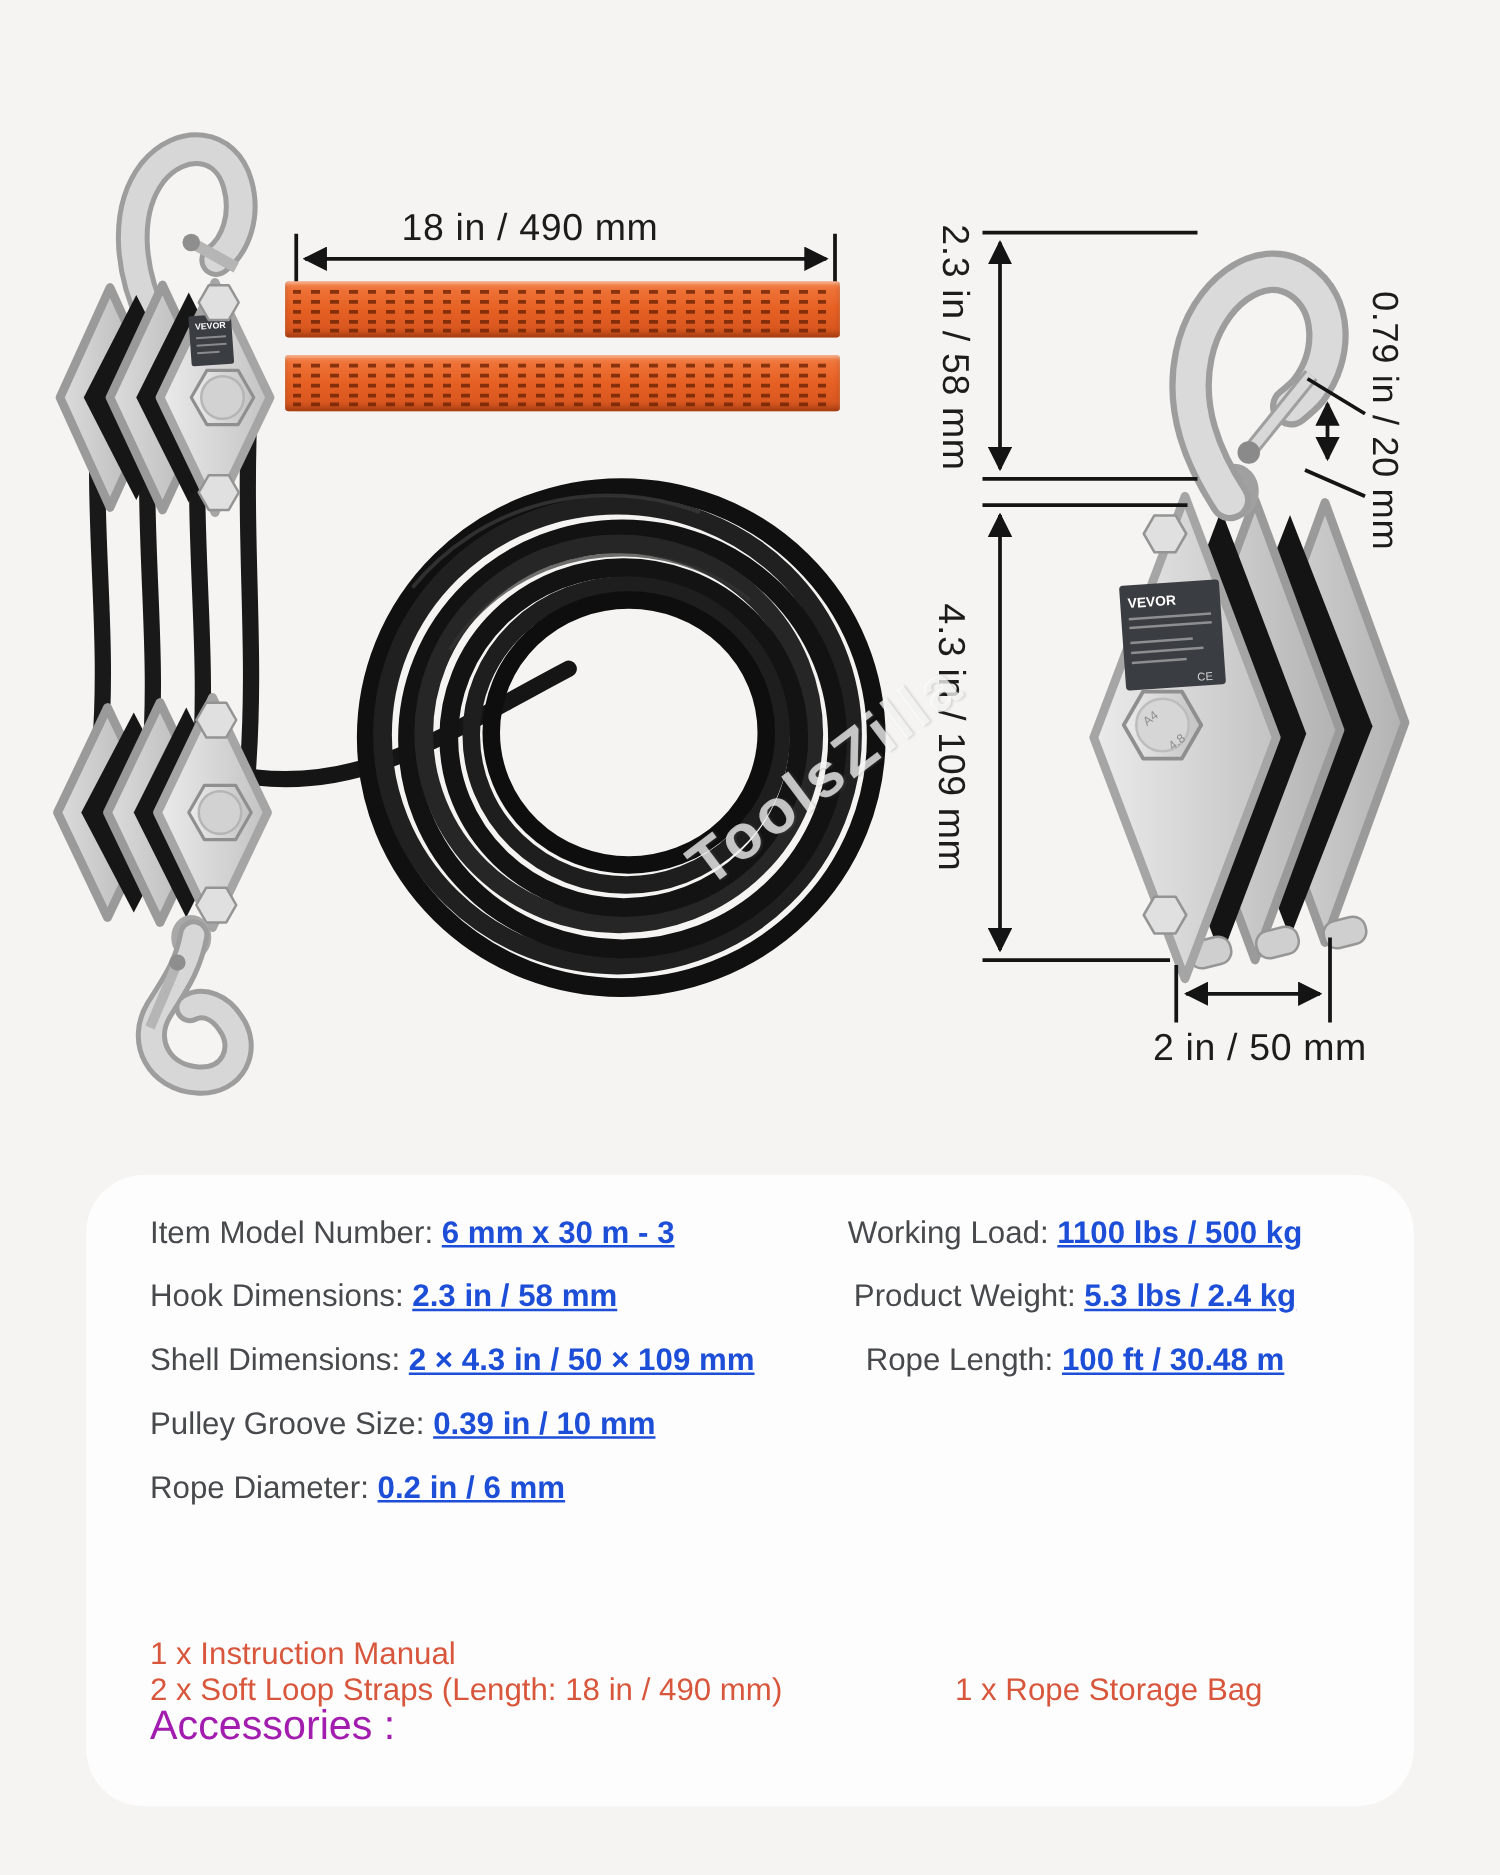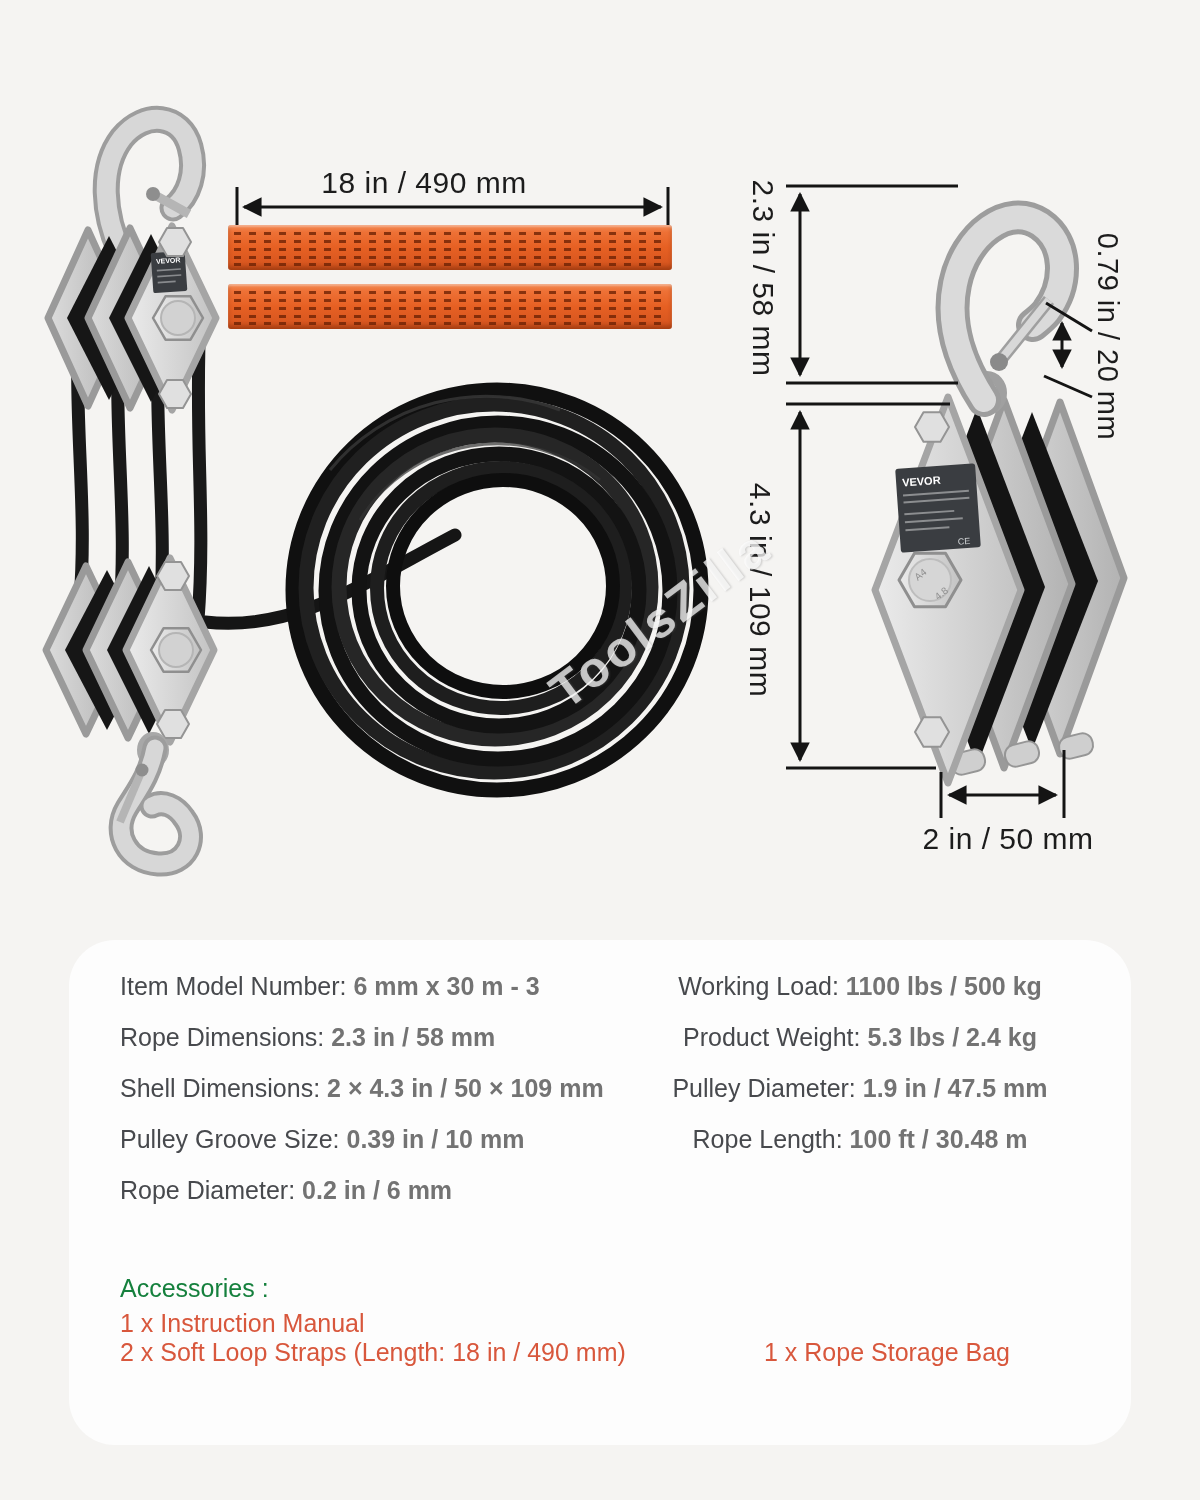--- a/index.html
+++ b/index.html
@@ -31,23 +31,23 @@
              transform:rotate(-37deg);pointer-events:none;}
 
   
   .card{position:absolute;left:69px;top:940px;width:1062px;height:505px;
         background:#fdfdfd;border-radius:46px;}
   .spec-col{position:absolute;}
   .spec-col.left{left:120px;top:961px;width:520px;}
   .spec-col.right{left:650px;top:961px;width:420px;text-align:center;}
   .spec-row{height:51px;line-height:51px;font-size:25px;white-space:nowrap;}
   .spec-label{color:#47494d;}
-  .spec-value{color:#737373;font-weight:700;}
-  .acc-heading{position:absolute;left:120px;top:1272px;height:32px;line-height:32px;
-               font-size:25px;color:#15803d;white-space:nowrap;}
+  .spec-value{color:#1d4ed8;font-weight:700;text-decoration:underline;}
+  .acc-heading{position:absolute;left:120px;top:1364px;height:32px;line-height:32px;
+               font-size:33px;color:#a21caf;white-space:nowrap;}
   .acc-item{position:absolute;height:32px;line-height:32px;font-size:25px;
             color:#d8573c;white-space:nowrap;}
   #acc-straps{left:120px;top:1336px;}
   #acc-bag{left:720px;top:1336px;margin-left:44px;}
   #acc-manual{left:120px;top:1307px;}
 </style>
 </head>
 <body>
 
 <svg id="scene" viewBox="0 0 1200 940" xmlns="http://www.w3.org/2000/svg">
@@ -224,29 +224,28 @@
 <div class="dim-label rot90" style="left:635px;top:573px;width:250px">4.3 in / 109 mm</div>
 <div class="dim-label rot90" style="left:982px;top:320px;width:250px;font-size:29px">0.79 in / 20 mm</div>
 <div class="dim-label" style="left:858px;top:822px;width:300px">2 in / 50 mm</div>
 
 <div class="watermark">ToolsZilla</div>
 
 <div class="card"></div>
 
 <div class="spec-col left">
   <div class="spec-row"><span class="spec-label">Item Model Number:</span> <span class="spec-value">6 mm x 30 m - 3</span></div>
-  <div class="spec-row"><span class="spec-label">Rope Dimensions:</span> <span class="spec-value">2.3 in / 58 mm</span></div>
+  <div class="spec-row"><span class="spec-label">Hook Dimensions:</span> <span class="spec-value">2.3 in / 58 mm</span></div>
   <div class="spec-row"><span class="spec-label">Shell Dimensions:</span> <span class="spec-value">2 × 4.3 in / 50 × 109 mm</span></div>
   <div class="spec-row"><span class="spec-label">Pulley Groove Size:</span> <span class="spec-value">0.39 in / 10 mm</span></div>
   <div class="spec-row"><span class="spec-label">Rope Diameter:</span> <span class="spec-value">0.2 in / 6 mm</span></div>
 </div>
 
 <div class="spec-col right">
   <div class="spec-row"><span class="spec-label">Working Load:</span> <span class="spec-value">1100 lbs / 500 kg</span></div>
   <div class="spec-row"><span class="spec-label">Product Weight:</span> <span class="spec-value">5.3 lbs / 2.4 kg</span></div>
-  <div class="spec-row"><span class="spec-label">Pulley Diameter:</span> <span class="spec-value">1.9 in / 47.5 mm</span></div>
   <div class="spec-row"><span class="spec-label">Rope Length:</span> <span class="spec-value">100 ft / 30.48 m</span></div>
 </div>
 
 <div class="acc-heading">Accessories :</div>
 <div class="acc-item" id="acc-straps">2 x Soft Loop Straps (Length: 18 in / 490 mm)</div>
 <div class="acc-item" id="acc-bag">1 x Rope Storage Bag</div>
 <div class="acc-item" id="acc-manual">1 x Instruction Manual</div>
 
 </body></html>

